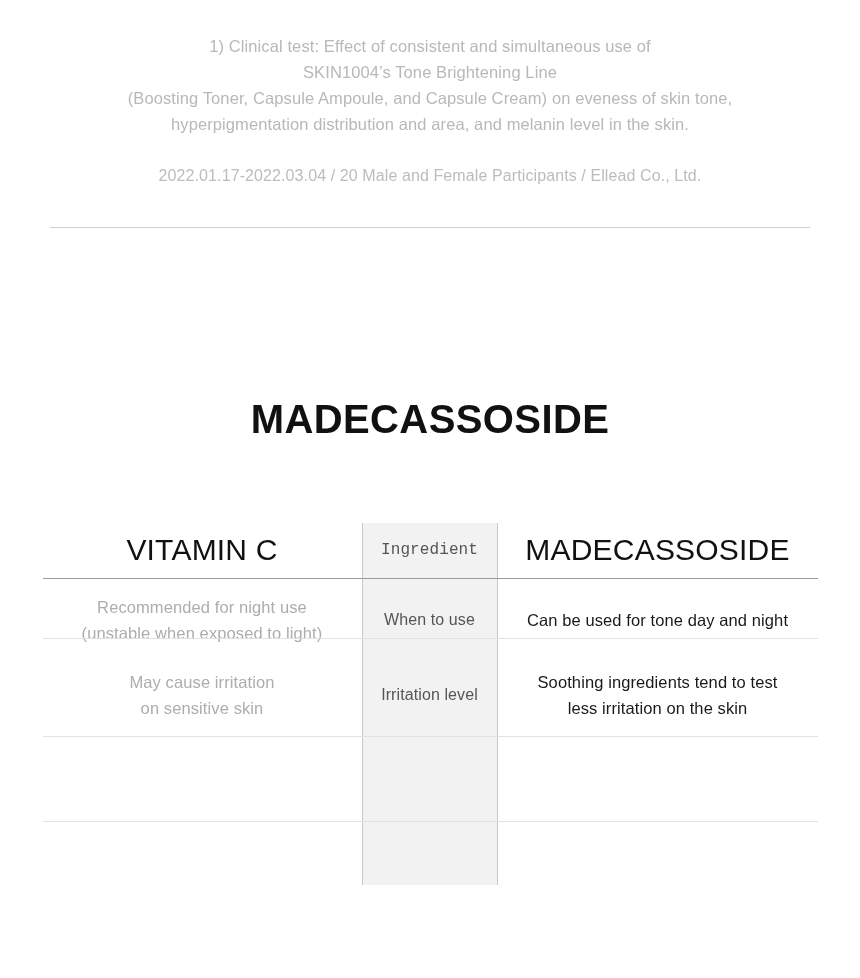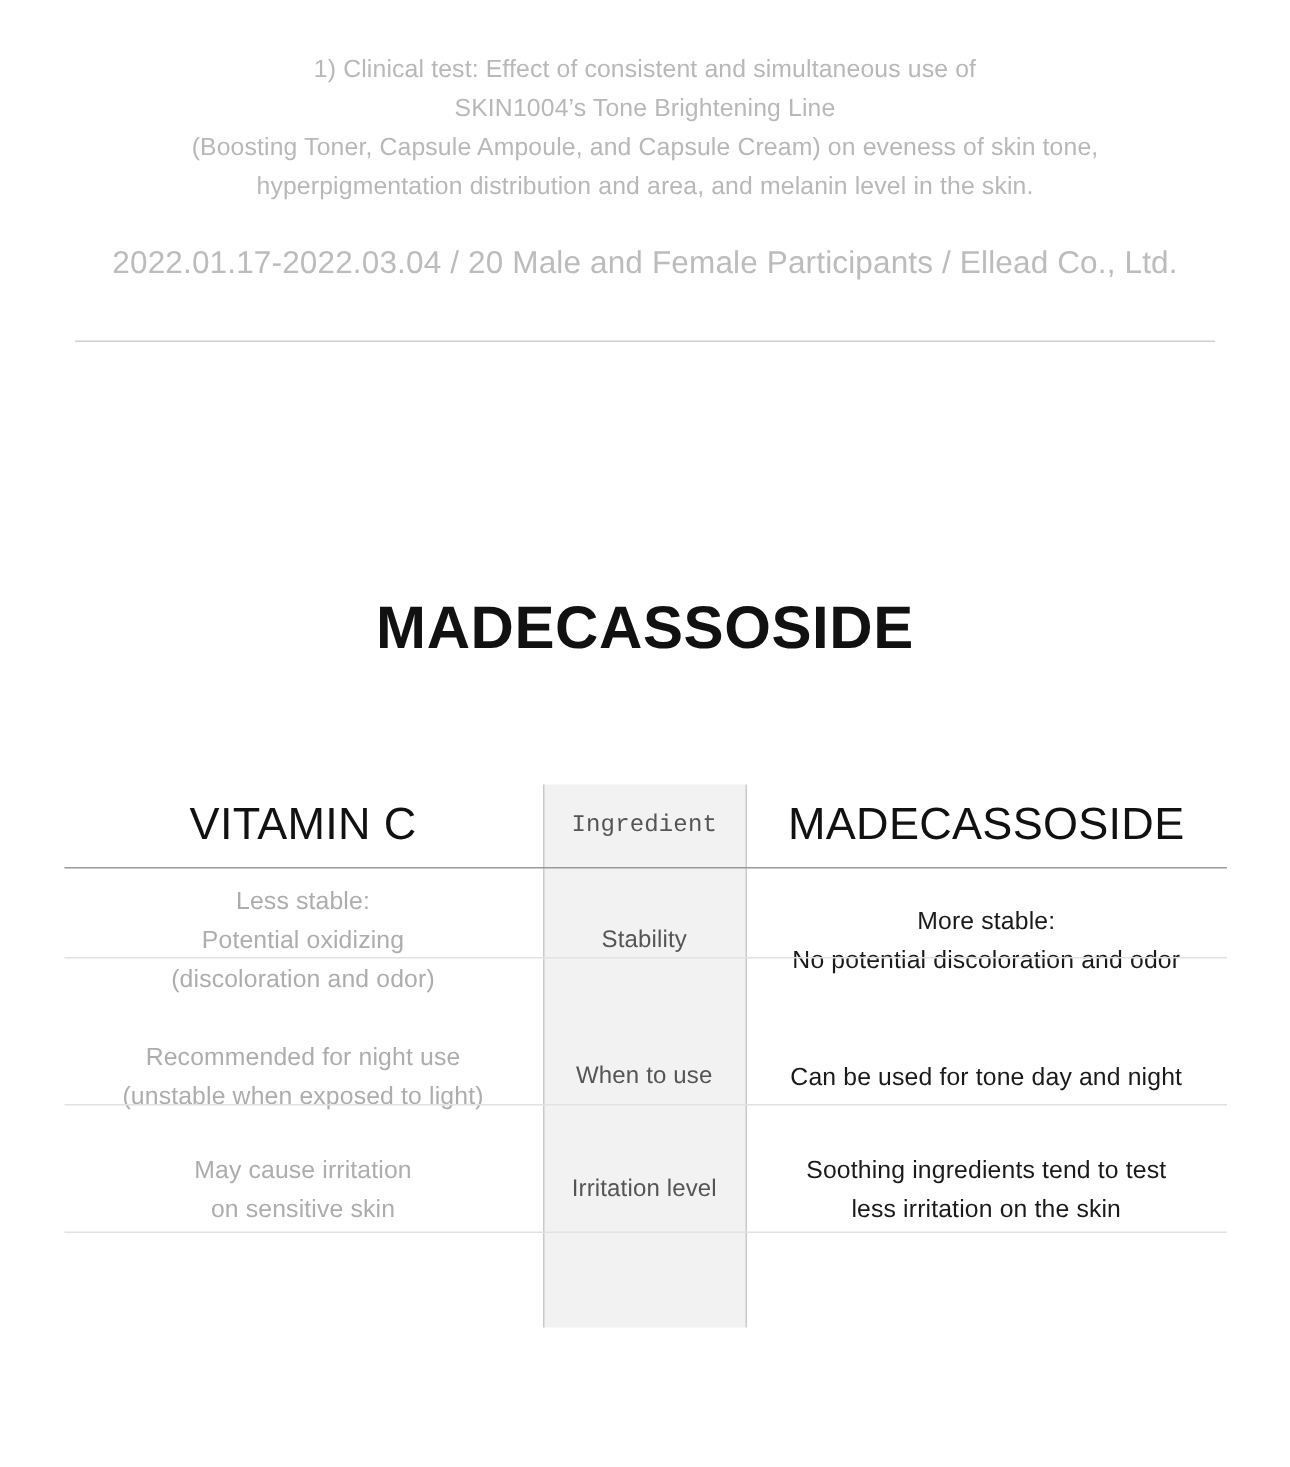--- a/index.html
+++ b/index.html
@@ -23,21 +23,21 @@
     color: #b8b8b8;
     font-size: 16.5px;
     line-height: 26px;
     text-align: center;
     letter-spacing: 0.1px;
     white-space: pre-line;
     padding: 0 40px;
   }
   .footnote-meta {
     color: #bcbcbc;
-    font-size: 21px;
+    font-size: 16px;
     line-height: 26px;
     text-align: center;
     letter-spacing: 0.1px;
     margin-top: 26px;
   }
 
   .divider-rule {
     width: 760px;
     height: 1px;
     background: #cfcfcf;
@@ -187,28 +187,20 @@
     </colgroup>
     <tbody>
 
       <tr class="row-head">
         <td class="head-left">VITAMIN C</td>
         <td class="head-mid">Ingredient</td>
         <td class="head-right">MADECASSOSIDE</td>
       </tr>
 
 
-      <tr class="r2">
-        <td class="cell-left">Less stable:
-Potential oxidizing
-(discoloration and odor)</td>
-        <td class="cell-mid">Stability</td>
-        <td class="cell-right">More stable:
-No potential discoloration and odor</td>
-      </tr>
 
       <tr class="r3">
         <td class="cell-left">Recommended for night use
 (unstable when exposed to light)</td>
         <td class="cell-mid">When to use</td>
         <td class="cell-right">Can be used for tone day and night</td>
       </tr>
 
       <tr class="r4">
         <td class="cell-left">May cause irritation

